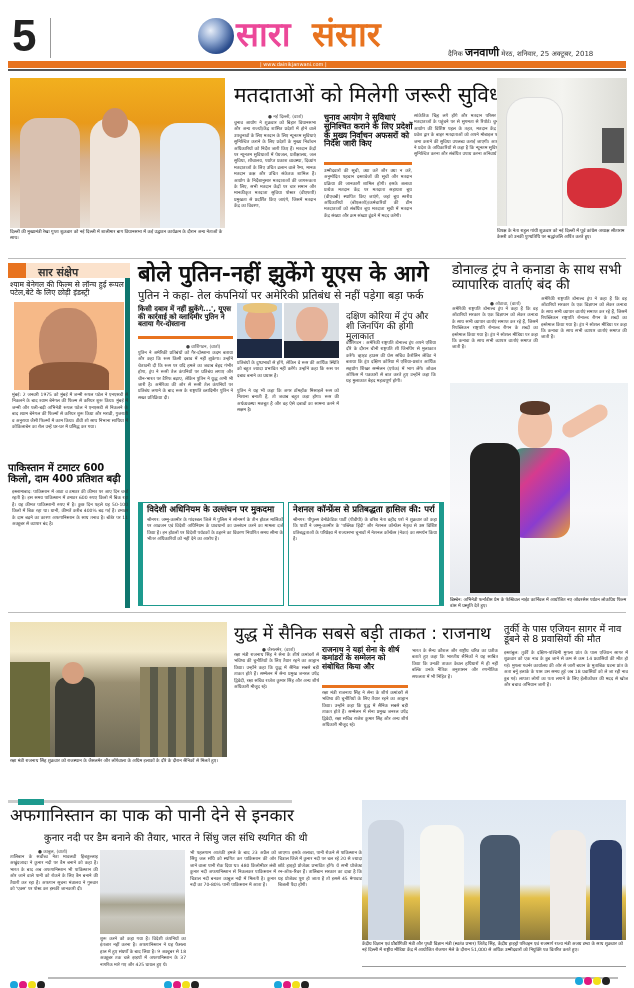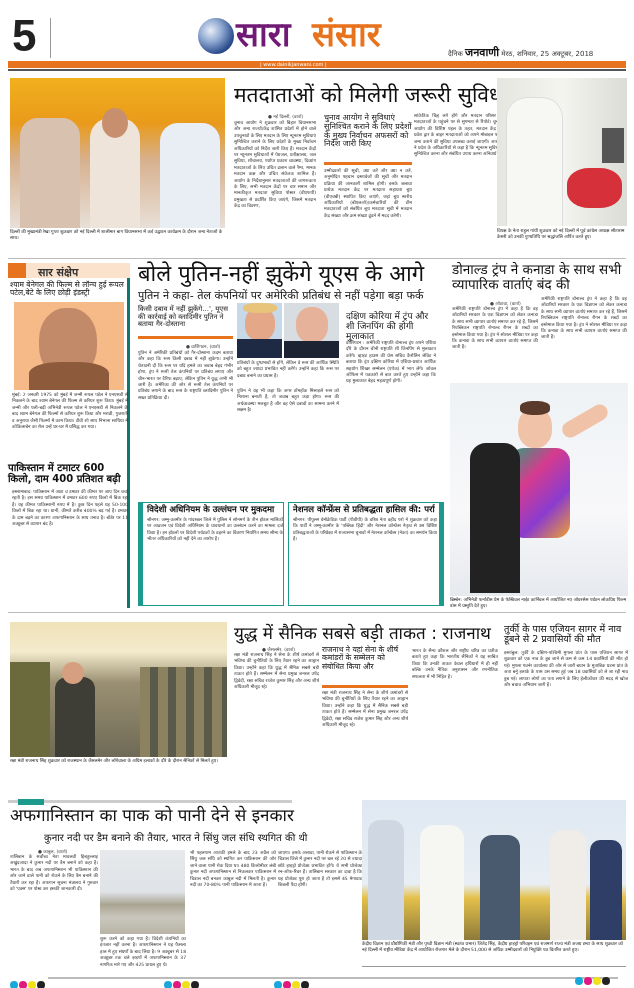--- a/index.html
+++ b/index.html
@@ -1,31 +1,31 @@
 <!DOCTYPE html>
 <html><head>
 <meta charset="utf-8">
 <style>
 *{box-sizing:border-box;margin:0;padding:0}
 body{width:634px;height:988px;background:#fff;font-family:"DejaVu Sans",sans-serif;color:#222;position:relative;overflow:hidden}
 .abs{position:absolute}
 .pageno{left:12px;top:14px;font-family:"Liberation Sans",sans-serif;font-weight:bold;font-size:44px;line-height:44px;color:#222;letter-spacing:-2px}
 .pagesep{left:50px;top:18px;width:1px;height:40px;background:#999}
 .globe{left:198px;top:18px;width:36px;height:36px;border-radius:50%;background:radial-gradient(circle at 35% 35%,#e8eef8 0%,#8ea7d0 35%,#2d4f8f 70%,#1b2f5e 100%)}
-.logo1{left:236px;top:14px;font-size:34px;font-weight:bold;color:#701a75;line-height:40px}
+.logo1{left:236px;top:14px;font-size:34px;font-weight:bold;color:#ec4899;line-height:40px}
 .logo2{left:312px;top:14px;font-size:34px;font-weight:bold;color:#e8731f;line-height:40px}
 .dateline{left:448px;top:44px;font-size:7px;color:#333;white-space:nowrap}
 .dateline b{font-size:11px;color:#111;font-weight:bold}
 .topbar{left:8px;top:61px;width:618px;height:7px;background:#e8731f}
 .topbar-url{left:260px;top:61px;font-size:5px;color:#fff;line-height:7px}
 .thinrule{left:8px;top:69px;width:618px;height:2px;background:#555}
 .photo{background:#c9b59a;overflow:hidden}
 .cap{font-size:4.5px;line-height:6px;color:#222}
 .body-text{font-size:4.5px;line-height:6.4px;color:#333;text-align:justify;overflow:hidden}
-.hl{font-weight:normal;color:#111;line-height:1.1}
+.hl{font-weight:bold;color:#111;line-height:1.1}
 .hrule{height:1px;background:#bbb}
 .orange-bar{height:3px;background:#e8731f}
 .byline{font-size:4.5px;color:#444}
 .box-teal{border:1px solid #1d9a8e}
 .dots span{display:inline-block;width:8px;height:8px;border-radius:50%;margin-right:1px}
 </style>
 </head>
 <body>
 
 <div class="abs pageno">5</div>
@@ -61,21 +61,21 @@
 
 <div class="abs photo" style="left:497px;top:78px;width:130px;height:148px;background:linear-gradient(90deg,#e6e6e0 0%,#f4f4f0 50%,#dcdcd6 100%)">
   <div style="position:absolute;left:10px;top:20px;width:55px;height:128px;background:#f7f7f4;border-radius:20px 20px 0 0;box-shadow:0 0 0 1px #ddd"></div>
   <div style="position:absolute;left:70px;top:90px;width:55px;height:40px;background:#d6303a;border-radius:40%"></div>
   <div style="position:absolute;left:105px;top:50px;width:22px;height:35px;background:#555"></div>
 </div>
 <div class="abs cap" style="left:497px;top:228px;width:130px">विपक्ष के नेता राहुल गांधी शुक्रवार को नई दिल्ली में पूर्व कांग्रेस अध्यक्ष सीताराम केसरी को उनकी पुण्यतिथि पर श्रद्धांजलि अर्पित करते हुए।</div>
 
 <div class="abs hrule" style="left:8px;top:258px;width:618px"></div>
 
-<div class="abs" style="left:8px;top:263px;width:122px;height:345px;border-right:3px solid #0f766e">
+<div class="abs" style="left:8px;top:263px;width:122px;height:345px;border-right:5px solid #0f766e">
   <div style="position:absolute;left:0;top:0;width:122px;height:15px;background:#fbe2cc"></div>
   <div style="position:absolute;left:0;top:0;width:18px;height:15px;background:#e8731f"></div>
   <div style="position:absolute;left:30px;top:1px;font-size:11px;color:#333;font-weight:bold">सार संक्षेप</div>
 </div>
 <div class="abs hl" style="left:10px;top:281px;width:118px;font-size:7.5px;font-weight:normal">श्याम बेनेगल की फिल्म से लॉन्च हुई रूपल पटेल,बेटे के लिए छोड़ी इंडस्ट्री</div>
 <div class="abs photo" style="left:14px;top:302px;width:110px;height:88px;background:#f6b988">
   <div style="position:absolute;left:25px;top:6px;width:58px;height:70px;background:#c38a6a;border-radius:45%"></div>
   <div style="position:absolute;left:15px;top:60px;width:80px;height:28px;background:#8e5a3c;border-radius:40% 40% 0 0"></div>
 </div>
 <div class="abs body-text" style="left:12px;top:392px;width:116px;height:68px">मुंबई: 2 जनवरी 1975 को मुंबई में जन्मी रूपल पटेल ने एनएसडी से निकलने के बाद श्याम बेनेगल की फिल्म से करियर शुरू किया। मुंबई में जन्मी और पली-बढ़ी अभिनेत्री रूपल पटेल ने एनएसडी से निकलने के बाद श्याम बेनेगल की फिल्मों से करियर शुरू किया और मराठी, गुजराती व अनुराधा जैसी फिल्मों में काम किया। टीवी शो साथ निभाना साथिया में कोकिलाबेन का रोल उन्हें घर-घर में प्रसिद्ध कर गया।</div>
@@ -138,21 +138,21 @@
 <div class="abs cap" style="left:10px;top:758px;width:217px">रक्षा मंत्री राजनाथ सिंह शुक्रवार को राजस्थान के जैसलमेर और लोंगेवाला के अग्रिम इलाकों के दौरे के दौरान सैनिकों से मिलते हुए।</div>
 
 <div class="abs hl" style="left:234px;top:624px;width:270px;font-size:17px;font-weight:normal;white-space:nowrap">युद्ध में सैनिक सबसे बड़ी ताकत : राजनाथ</div>
 <div class="abs byline" style="left:262px;top:646px">● जैसलमेर, (वार्ता)</div>
 <div class="abs body-text" style="left:234px;top:652px;width:85px;height:128px">रक्षा मंत्री राजनाथ सिंह ने सेना के शीर्ष कमांडरों से भविष्य की चुनौतियों के लिए तैयार रहने का आह्वान किया। उन्होंने कहा कि युद्ध में सैनिक सबसे बड़ी ताकत होते हैं। सम्मेलन में सेना प्रमुख जनरल उपेंद्र द्विवेदी, रक्षा सचिव राजेश कुमार सिंह और अन्य शीर्ष अधिकारी मौजूद रहे।</div>
 <div class="abs hl" style="left:322px;top:646px;width:86px;font-size:7.5px">राजनाथ ने यहां सेना के शीर्ष कमांडरों के सम्मेलन को संबोधित किया और</div>
 <div class="abs orange-bar" style="left:322px;top:685px;width:86px"></div>
 <div class="abs body-text" style="left:322px;top:690px;width:86px;height:90px">रक्षा मंत्री राजनाथ सिंह ने सेना के शीर्ष कमांडरों से भविष्य की चुनौतियों के लिए तैयार रहने का आह्वान किया। उन्होंने कहा कि युद्ध में सैनिक सबसे बड़ी ताकत होते हैं। सम्मेलन में सेना प्रमुख जनरल उपेंद्र द्विवेदी, रक्षा सचिव राजेश कुमार सिंह और अन्य शीर्ष अधिकारी मौजूद रहे।</div>
 <div class="abs body-text" style="left:412px;top:648px;width:86px;height:132px">भारत के सैन्य कौशल और राष्ट्रीय चरित्र का प्रतीक बताते हुए कहा कि भारतीय सैनिकों ने यह साबित किया कि उनकी ताकत केवल हथियारों में ही नहीं बल्कि उनके नैतिक अनुशासन और रणनीतिक सफलता में भी निहित है।</div>
 
-<div class="abs hl" style="left:504px;top:624px;width:124px;font-size:9.5px;font-weight:normal">तुर्की के पास एजियन सागर में नाव डूबने से 2 प्रवासियों की मौत</div>
+<div class="abs hl" style="left:504px;top:624px;width:124px;font-size:9.5px;font-weight:normal">तुर्की के पास एजियन सागर में नाव डूबने से 8 प्रवासियों की मौत</div>
 <div class="abs body-text" style="left:504px;top:650px;width:124px;height:130px">इस्तांबुल: तुर्की के दक्षिण-पश्चिमी मुगला प्रांत के पास एजियन सागर में शुक्रवार को एक नाव के डूब जाने से कम से कम 14 प्रवासियों की मौत हो गई। मुगला गवर्नर कार्यालय की ओर से जारी बयान के मुताबिक घटना प्रांत के अता बर्नू इलाके के पास उस समय हुई जब 18 प्रवासियों को ले जा रही नाव डूब गई। लापता लोगों का पता लगाने के लिए हेलीकॉप्टर की मदद से खोज और बचाव अभियान जारी है।</div>
 
 <div class="abs" style="left:8px;top:800px;width:284px;height:3px;background:#ccc"></div>
 <div class="abs" style="left:18px;top:799px;width:26px;height:6px;background:#1d9a8e"></div>
 <div class="abs hl" style="left:10px;top:806px;width:290px;font-size:17px;font-weight:normal;white-space:nowrap">अफगानिस्तान का पाक को पानी देने से इनकार</div>
 <div class="abs hl" style="left:44px;top:832px;width:300px;font-size:10px;font-weight:normal;white-space:nowrap">कुनार नदी पर डैम बनाने की तैयार, भारत ने सिंधु जल संधि स्थगित की थी</div>
 <div class="abs byline" style="left:38px;top:848px">● काबुल, (वार्ता)</div>
 <div class="abs body-text" style="left:10px;top:854px;width:88px;height:116px">तालिबान के सर्वोच्च नेता मावलवी हिबतुल्लाह अखुंदजादा ने कुनार नदी पर डैम बनाने को कहा है। भारत के बाद अब अफगानिस्तान भी पाकिस्तान की ओर जाने वाले पानी को रोकने के लिए डैम बनाने की तैयारी कर रहा है। अफगान सूचना मंत्रालय ने गुरुवार को 'एक्स' पर पोस्ट कर इसकी जानकारी दी।</div>
 <div class="abs photo" style="left:100px;top:850px;width:85px;height:84px;background:linear-gradient(180deg,#e7e9ec 0%,#dfe2e6 50%,#a9a592 65%,#c9c7bd 80%,#b8b4a6 100%)"></div>
 <div class="abs body-text" style="left:100px;top:936px;width:86px;height:34px">शुरू करने को कहा गया है। विदेशी कंपनियों का इंतजार नहीं करना है। अफगानिस्तान ने यह फैसला हाल में हुए संघर्षों के बाद लिया है। 9 अक्टूबर से 18 अक्टूबर तक चले झड़पों में अफगानिस्तान के 37 नागरिक मारे गए और 425 घायल हुए थे।</div>

